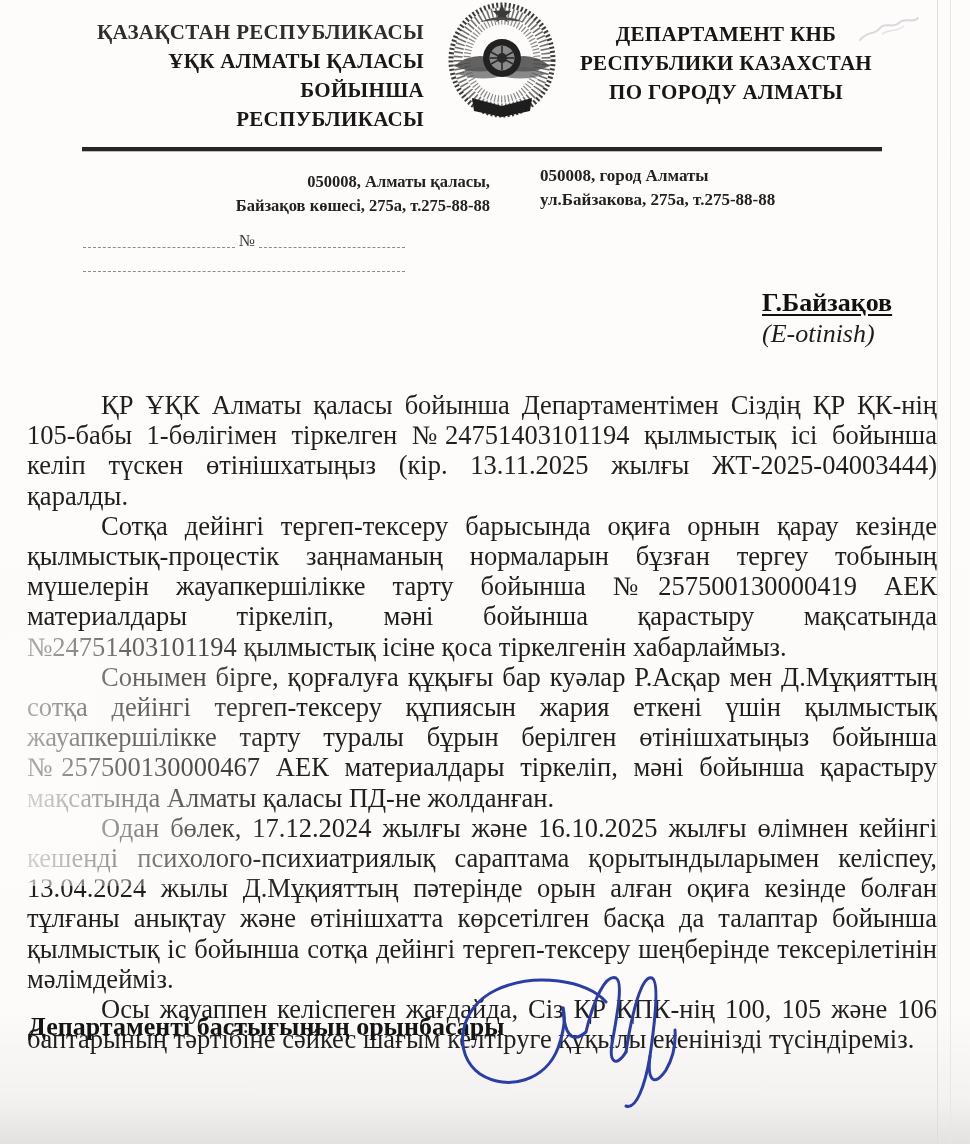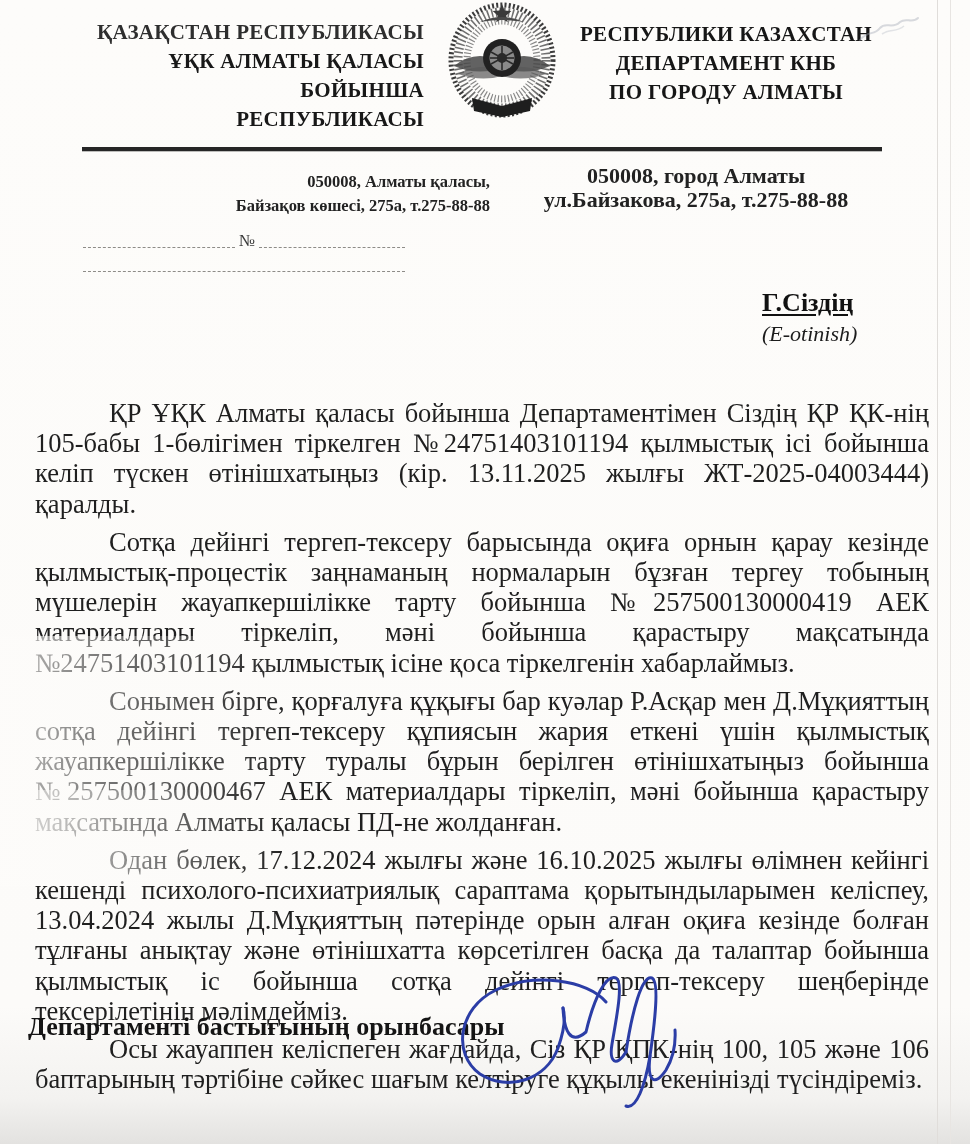--- a/index.html
+++ b/index.html
@@ -37,22 +37,22 @@
     position:absolute; left:82px; top:147px; width:800px; height:4px;
     background:#262626; box-shadow:0 1px 0 rgba(0,0,0,.25);
   }
 
   
   .addr-left {
     position:absolute; left:108px; top:170px; width:382px;
     text-align:right; font-weight:bold; font-size:16.5px; line-height:24px; color:#222;
   }
   .addr-right {
-    position:absolute; left:511px; top:164px; width:370px;
-    text-align:center; font-weight:bold; font-size:22px; line-height:24px; color:#222;
+    position:absolute; left:540px; top:164px; width:370px;
+    font-weight:bold; font-size:17px; line-height:24px; color:#222;
   }
 
   
   .num-row {
     position:absolute; left:83px; top:226px; width:322px; height:22px;
     display:flex; align-items:flex-end;
   }
   .num-seg { border-bottom:1px dashed #8e8c88; height:1px; }
   .seg1 { flex:0 0 152px; }
   .seg2 { flex:1; }
@@ -61,29 +61,29 @@
     position:absolute; left:83px; top:262px; width:322px; height:10px;
     border-bottom:1px dashed #8e8c88;
   }
 
   
   .addressee { position:absolute; left:762px; top:288px; width:160px; }
   .addressee-name {
     font-weight:bold; font-size:26px; line-height:30px;
     text-decoration:underline; text-underline-offset:3px; color:#111;
   }
-  .addressee-channel { font-style:italic; font-size:22px; line-height:32px; color:#1c1c1c; }
+  .addressee-channel { font-style:italic; font-size:26px; line-height:32px; color:#1c1c1c; }
 
   
   .body-text {
     position:absolute; left:27px; top:390px; width:910px;
     font-size:26.5px; line-height:30.2px; text-align:justify;
     color:#1f1f1f;
   }
-  .body-text p { margin:8px; text-indent:74px; }
+  .body-text p { margin:0; text-indent:74px; }
 
   
   .fade-overlay {
     position:absolute; left:0; top:636px; width:300px; height:250px;
     background:linear-gradient(to right, rgba(253,252,250,.72) 0%, rgba(253,252,250,.35) 40%, rgba(253,252,250,0) 100%);
     pointer-events:none;
   }
   .fade-overlay2 {
     position:absolute; left:0; top:790px; width:220px; height:90px;
     background:linear-gradient(to right, rgba(253,252,250,.55), rgba(253,252,250,0));
@@ -131,22 +131,22 @@
         <line x1="62" y1="56" x2="86" y2="56"></line>
       </g>
       <circle cx="74" cy="56" r="5" fill="#2a2a2a"></circle>
       <path d="M74,2 l2.6,6.4 6.8,.6 -5.2,4.5 1.6,6.7 -5.8,-3.6 -5.8,3.6 1.6,-6.7 -5.2,-4.5 6.8,-.6 Z" fill="#3a3a3a"></path>
       <path d="M44,96 L74,104 L104,96 L102,109 L74,115 L46,109 Z" fill="#1e1e1e"></path>
       <path d="M52,20 Q74,10 96,20 Q74,16 52,20 Z" fill="#4a4a4a"></path>
     </svg>
   </div>
 
   <div class="org-right">
+    <div>ДЕПАРТАМЕНТ КНБ</div>
     <div>РЕСПУБЛИКИ КАЗАХСТАН</div>
-    <div>ДЕПАРТАМЕНТ КНБ</div>
     <div>ПО ГОРОДУ АЛМАТЫ</div>
   </div>
 
   <div class="pencil-mark">
     <svg width="90" height="44" viewBox="0 0 90 44" xmlns="http://www.w3.org/2000/svg">
       <path d="M8,34 C16,24 22,30 28,22 C34,15 40,24 48,16 C54,11 60,18 66,12" fill="none" stroke="#9aa0ae" stroke-width="2" stroke-linecap="round" opacity="0.7"></path>
       <path d="M30,28 C38,22 44,27 52,20" fill="none" stroke="#aab0bc" stroke-width="1.6" opacity="0.6"></path>
     </svg>
   </div>
 
@@ -162,21 +162,21 @@
   </div>
 
   <div class="num-row">
     <div class="num-seg seg1"></div>
     <div class="num-label">№</div>
     <div class="num-seg seg2"></div>
   </div>
   <div class="date-line"></div>
 
   <div class="addressee">
-    <div class="addressee-name">Г.Сіздің</div>
+    <div class="addressee-name">Г.Байзақов</div>
     <div class="addressee-channel">(E-otinish)</div>
   </div>
 
   <div class="body-text">
     <p>ҚР ҰҚК Алматы қаласы бойынша Департаментімен Сіздің ҚР ҚК-нің 105-бабы 1-бөлігімен тіркелген №24751403101194 қылмыстық ісі бойынша келіп түскен өтінішхатыңыз (кір. 13.11.2025 жылғы ЖТ-2025-04003444) қаралды.</p>
     <p>Сотқа дейінгі тергеп-тексеру барысында оқиға орнын қарау кезінде қылмыстық-процестік заңнаманың нормаларын бұзған тергеу тобының мүшелерін жауапкершілікке тарту бойынша №257500130000419 АЕК материалдары тіркеліп, мәні бойынша қарастыру мақсатында №24751403101194 қылмыстық ісіне қоса тіркелгенін хабарлаймыз.</p>
     <p>Сонымен бірге, қорғалуға құқығы бар куәлар Р.Асқар мен Д.Мұқияттың сотқа дейінгі тергеп-тексеру құпиясын жария еткені үшін қылмыстық жауапкершілікке тарту туралы бұрын берілген өтінішхатыңыз бойынша №257500130000467 АЕК материалдары тіркеліп, мәні бойынша қарастыру мақсатында Алматы қаласы ПД-не жолданған.</p>
     <p>Одан бөлек, 17.12.2024 жылғы және 16.10.2025 жылғы өлімнен кейінгі кешенді психолого-психиатриялық сараптама қорытындыларымен келіспеу, 13.04.2024 жылы Д.Мұқияттың пәтерінде орын алған оқиға кезінде болған тұлғаны анықтау және өтінішхатта көрсетілген басқа да талаптар бойынша қылмыстық іс бойынша сотқа дейінгі тергеп-тексеру шеңберінде тексерілетінін мәлімдейміз.</p>
     <p>Осы жауаппен келіспеген жағдайда, Сіз ҚР ҚПК-нің 100, 105 және 106 баптарының тәртібіне сәйкес шағым келтіруге құқылы екенінізді түсіндіреміз.</p>
   </div>

